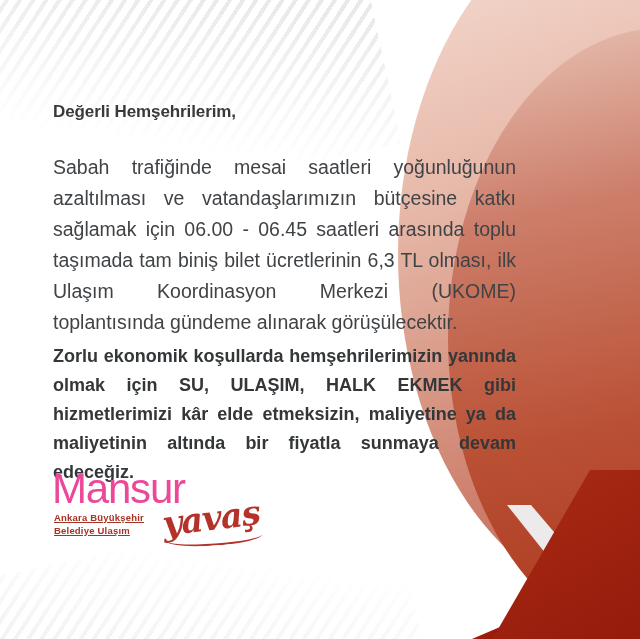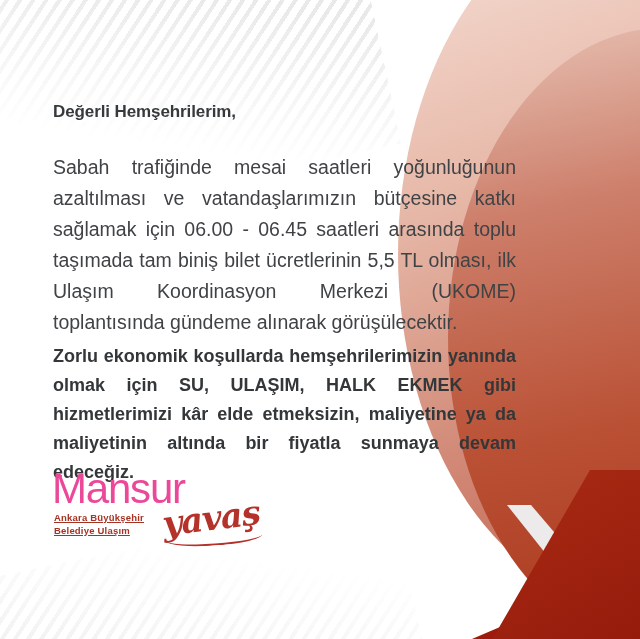--- a/index.html
+++ b/index.html
@@ -227,21 +227,21 @@
 
   <div class="white-page"></div>
 
   <div class="stripes stripes-top-left"></div>
   <div class="stripes stripes-bottom-left"></div>
 
   <div class="content">
 
     <div class="greeting">Değerli Hemşehrilerim,</div>
 
-    <div class="para para-1">Sabah trafiğinde mesai saatleri yoğunluğunun azaltılması ve vatandaşlarımızın bütçesine katkı sağlamak için 06.00 - 06.45 saatleri arasında toplu taşımada tam biniş bilet ücretlerinin 5,5 TL olması, ilk Ulaşım Koordinasyon Merkezi (UKOME) toplantısında gündeme alınarak görüşülecektir.</div>
+    <div class="para para-1">Sabah trafiğinde mesai saatleri yoğunluğunun azaltılması ve vatandaşlarımızın bütçesine katkı sağlamak için 06.00 - 06.45 saatleri arasında toplu taşımada tam biniş bilet ücretlerinin 6,3 TL olması, ilk Ulaşım Koordinasyon Merkezi (UKOME) toplantısında gündeme alınarak görüşülecektir.</div>
 
     <div class="para para-2">Zorlu ekonomik koşullarda hemşehrilerimizin yanında olmak için SU, ULAŞIM, HALK EKMEK gibi hizmetlerimizi kâr elde etmeksizin, maliyetine ya da maliyetinin altında bir fiyatla sunmaya devam edeceğiz.</div>
 
   </div>
 
   <div class="logo">
     <div class="logo-word">Mansur</div>
     <div class="logo-sub">
       <div>Ankara Büyükşehir</div>
       <div>Belediye Ulaşım</div>

